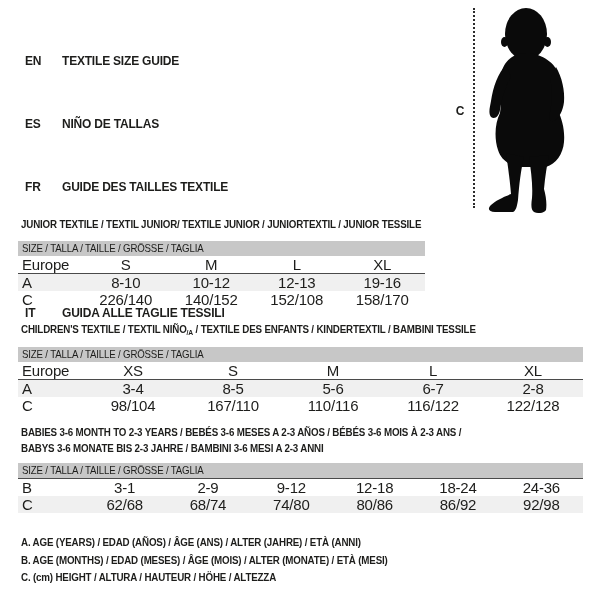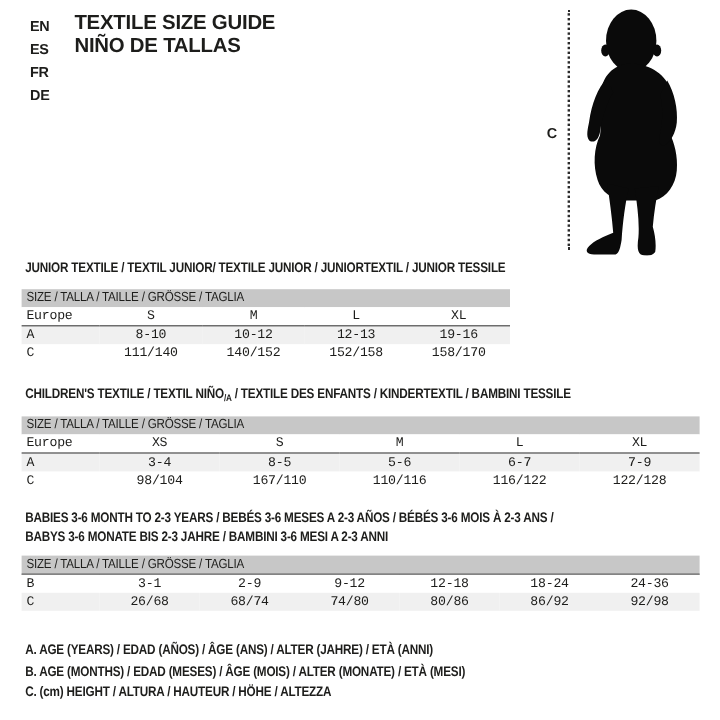--- a/index.html
+++ b/index.html
@@ -3,23 +3,23 @@
 <meta charset="utf-8">
 <style>
   html,body { margin:0; padding:0; }
   .canvas {
     position:relative; width:600px; height:600px; background:#ffffff;
     font-family:"Liberation Sans", sans-serif; color:#1d1d1b; overflow:hidden;
   }
 
   
   .lang-list { position:absolute; left:25px; top:10px; }
-  .lang-row  { height:19px; display:flex; align-items:flex-end; }
+  .lang-row  { height:19px; display:flex; align-items:flex-start;margin-top:44px; }
   .lang-code { width:37px; font-weight:bold; font-size:12px; letter-spacing:-0.2px; }
-  .lang-label{ font-weight:bold; font-size:17px; letter-spacing:-0.2px; white-space:nowrap; }
+  .lang-label{ font-weight:bold; font-size:12px; letter-spacing:-0.2px; white-space:nowrap; }
 
   
   .measure-line {
     position:absolute; left:473px; top:8px; height:200px; width:0;
     border-left:2px dotted #2b2b2b;
   }
   .measure-label {
     position:absolute; left:450px; top:104px; width:20px; text-align:center;
     font-weight:bold; font-size:12px;
   }
@@ -44,22 +44,22 @@
 
   .size-bar {
     background:#c7c7c7; height:15px; line-height:15px; font-size:11px;
     padding-left:4px; white-space:nowrap; overflow:hidden;
   }
   .size-bar span { display:inline-block; transform:scaleX(0.88); transform-origin:0 0; letter-spacing:-0.2px; }
   .t3 .size-bar { border-bottom:1px solid #4a4a4a; }
 
   table.grid { border-collapse:collapse; table-layout:fixed; width:100%; }
   table.grid td {
-    font-size:11px; height:15px; padding:0; text-align:center;
-    letter-spacing:-0.2px; vertical-align:middle; white-space:nowrap;font-family:Liberation Mono, monospace;
+    font-size:15px; height:15px; padding:0; text-align:center;
+    letter-spacing:-0.2px; vertical-align:middle; white-space:nowrap;
   }
   table.grid td.lbl { text-align:left; padding-left:4px; }
   col.c-label { width:65px; }
   tr.r-euro  { background:#ffffff; border-bottom:1px solid #4a4a4a; }
   tr.r-gray  { background:#f0f0f0; }
   tr.r-white { background:#ffffff; }
 
   
   .legend {
     position:absolute; left:21px; top:534px; font-weight:bold; font-size:11.5px;
@@ -76,23 +76,28 @@
     <div class="lang-row">
       <span class="lang-code">EN</span>
       <span class="lang-label">TEXTILE SIZE GUIDE</span>
     </div>
     <div class="lang-row">
       <span class="lang-code">ES</span>
       <span class="lang-label">NIÑO DE TALLAS</span>
     </div>
     <div class="lang-row">
       <span class="lang-code">FR</span>
+      <span class="lang-label">GUIDE DES TAILLES TEXTILE</span>
     </div>
     <div class="lang-row">
       <span class="lang-code">DE</span>
+    </div>
+    <div class="lang-row">
+      <span class="lang-code">IT</span>
+      <span class="lang-label">GUIDA ALLE TAGLIE TESSILI</span>
     </div>
   </div>
 
   <div class="measure-line"></div>
   <div class="measure-label">C</div>
   <svg class="baby" viewBox="0 0 114 208" aria-hidden="true">
     <ellipse cx="40" cy="29" rx="21" ry="26"></ellipse>
     <ellipse cx="18.5" cy="37" rx="3.5" ry="5"></ellipse>
     <ellipse cx="61.5" cy="37" rx="3.5" ry="5"></ellipse>
     <path d="M40,48 C27,48 17,57 15,70 C13,83 16,96 14,108 C9,118 8,133 12,145 C15,155 24,161 34,162 L60,162 C70,159 77,149 78,137 C79,125 76,114 72,106 C74,93 75,79 72,68 C68,56 53,48 40,48 Z"></path>
@@ -125,23 +130,23 @@
         </tr>
         <tr class="r-gray">
           <td class="lbl">A</td>
           <td>8-10</td>
           <td>10-12</td>
           <td>12-13</td>
           <td>19-16</td>
         </tr>
         <tr class="r-white">
           <td class="lbl">C</td>
-          <td>111/140</td>
+          <td>226/140</td>
           <td>140/152</td>
-          <td>152/158</td>
+          <td>152/108</td>
           <td>158/170</td>
         </tr>
       </tbody>
     </table>
   </div>
 
   <div class="tbl-title t2-title">
     <span>CHILDREN'S TEXTILE / TEXTIL NIÑO</span><span class="subscript">/A</span><span> / TEXTILE DES ENFANTS / KINDERTEXTIL / BAMBINI TESSILE</span>
   </div>
   <div class="tbl t2">
@@ -165,21 +170,21 @@
           <td>M</td>
           <td>L</td>
           <td>XL</td>
         </tr>
         <tr class="r-gray">
           <td class="lbl">A</td>
           <td>3-4</td>
           <td>8-5</td>
           <td>5-6</td>
           <td>6-7</td>
-          <td>7-9</td>
+          <td>2-8</td>
         </tr>
         <tr class="r-white">
           <td class="lbl">C</td>
           <td>98/104</td>
           <td>167/110</td>
           <td>110/116</td>
           <td>116/122</td>
           <td>122/128</td>
         </tr>
       </tbody>
@@ -209,21 +214,21 @@
           <td class="lbl">B</td>
           <td>3-1</td>
           <td>2-9</td>
           <td>9-12</td>
           <td>12-18</td>
           <td>18-24</td>
           <td>24-36</td>
         </tr>
         <tr class="r-gray">
           <td class="lbl">C</td>
-          <td>26/68</td>
+          <td>62/68</td>
           <td>68/74</td>
           <td>74/80</td>
           <td>80/86</td>
           <td>86/92</td>
           <td>92/98</td>
         </tr>
       </tbody>
     </table>
   </div>
 

